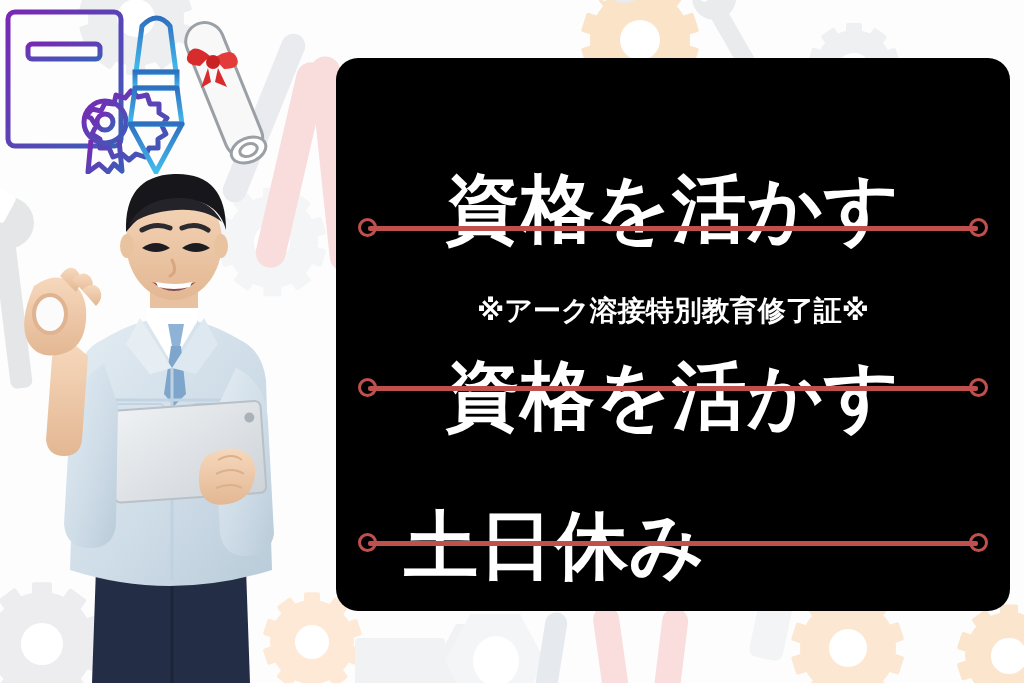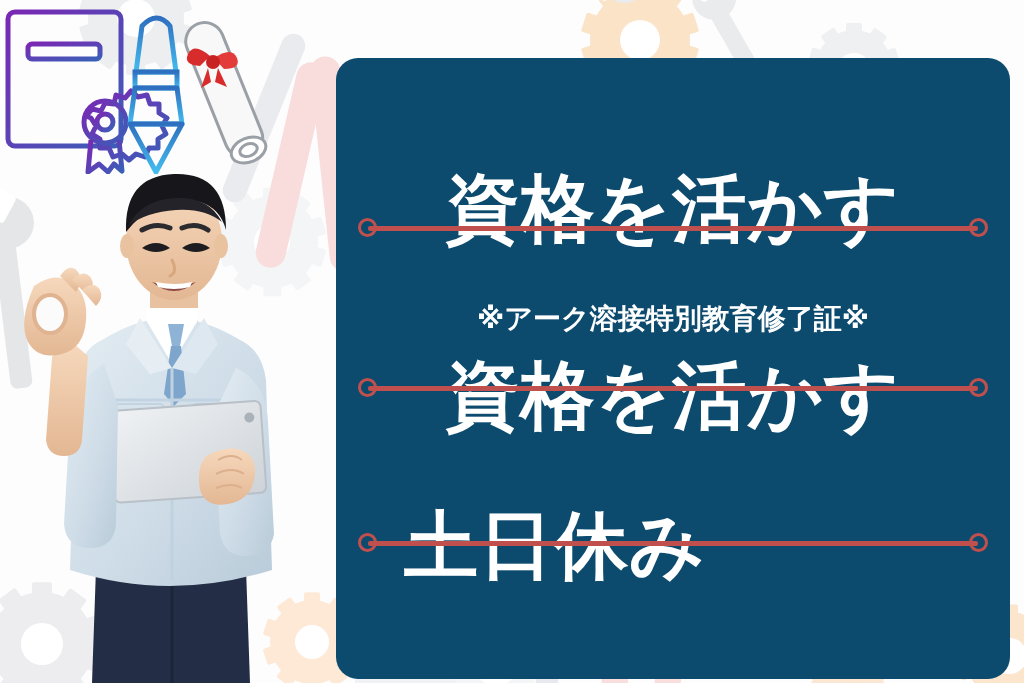--- a/index.html
+++ b/index.html
@@ -116,42 +116,42 @@
   #sd2{position:absolute;left:940px;top:150px;width:30px;height:110px;background:#f5f6f8;border-radius:8px;transform:rotate(-16deg);}
 
   
   #icon-group{position:absolute;left:2px;top:4px;width:270px;height:170px;}
 
   
   #person{position:absolute;left:0px;top:168px;width:340px;height:515px;}
 
   
   .panel{
-    position:absolute;left:336px;top:58px;width:674px;height:621px;
-    background:#0c4a6e;border-radius:22px;
+    position:absolute;left:336px;top:58px;width:674px;height:553px;
+    background:#000000;border-radius:22px;
   }
   .panel-inner{position:absolute;inset:0;}
 
   .headline{
     position:absolute;left:0;right:0;text-align:center;
     color:#ffffff;font-weight:700;letter-spacing:1px;
     font-family:"DejaVu Sans","Liberation Sans",sans-serif;
     white-space:nowrap;
   }
   #headline-1{top:113px;font-size:74px;line-height:1;}
   #headline-2{top:300px;font-size:74px;line-height:1;}
   #headline-3{top:450px;font-size:74px;line-height:1;text-align:left;padding-left:68px;}
 
   .subline{
     position:absolute;left:0;right:0;text-align:center;
     color:#ffffff;font-weight:700;font-size:28px;letter-spacing:0px;
     font-family:"DejaVu Sans","Liberation Sans",sans-serif;
     white-space:nowrap;
   }
-  #subline-1{top:242px;}
+  #subline-1{top:234px;}
 
   
   .divider{
     position:absolute;left:22px;width:630px;height:20px;
   }
   .divider .bar{
     position:absolute;left:10px;right:10px;top:8px;height:5px;
     background:#c0504d;border-radius:2px;
   }
   .divider .dot{

